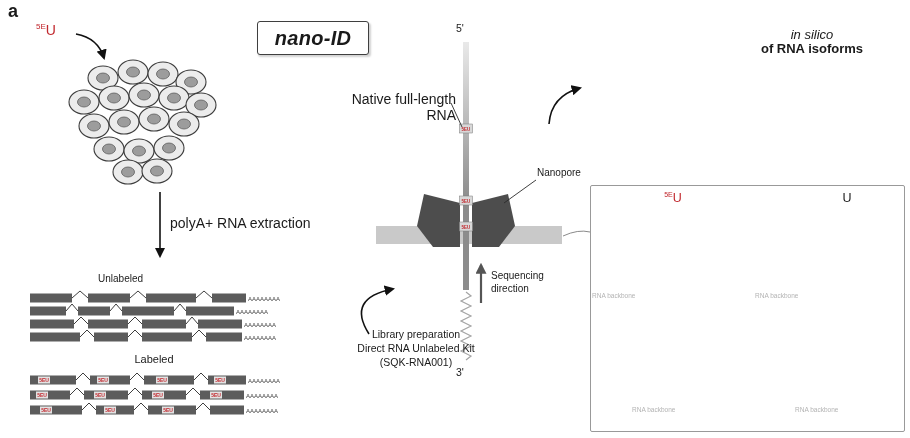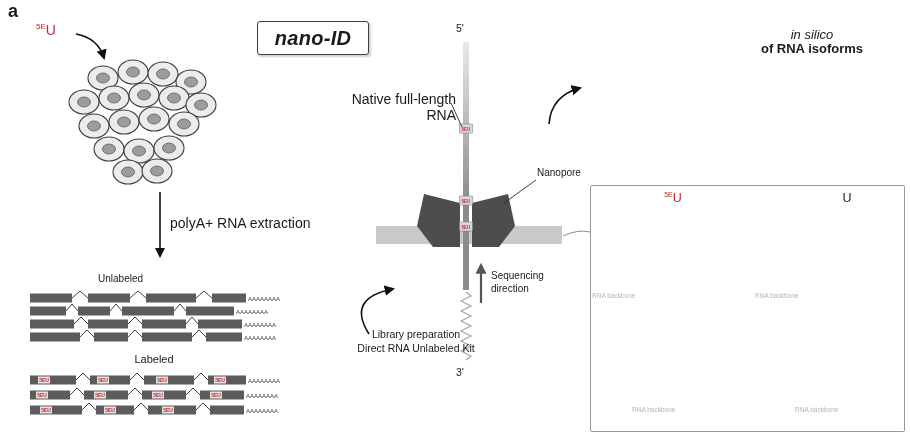--- a/index.html
+++ b/index.html
@@ -383,20 +383,21 @@
   <div id="nanopore-label" class="abs">Nanopore</div>
 
   <div id="seq-direction" class="abs">
     <div>Sequencing</div>
     <div>direction</div>
   </div>
 
   <div id="library-block" class="abs">
     <div>Library preparation</div>
     <div>Direct RNA Unlabeled Kit</div>
+    <div>(SQK-RNA001)</div>
   </div>
 
   <div id="insilico" class="abs">
     <div class="it">in silico</div>
     <div class="bold">of RNA isoforms</div>
   </div>
 
 
   <div id="inset-eu" class="abs red">
     <sup>5E</sup><span>U</span>

